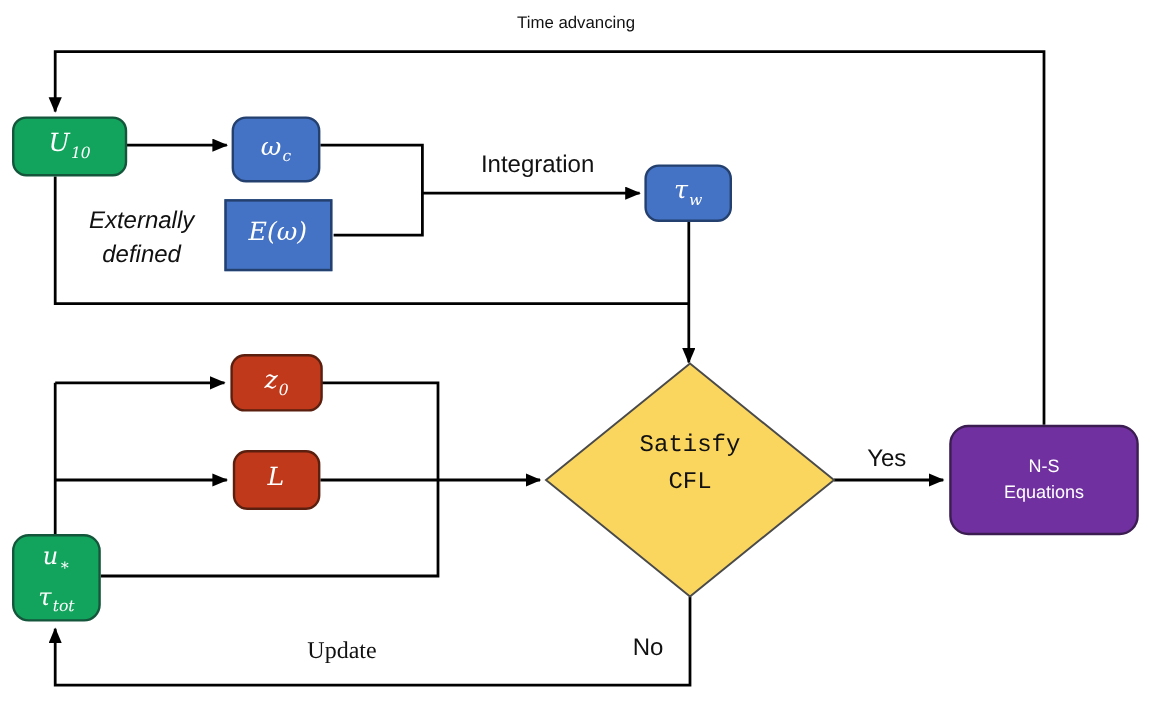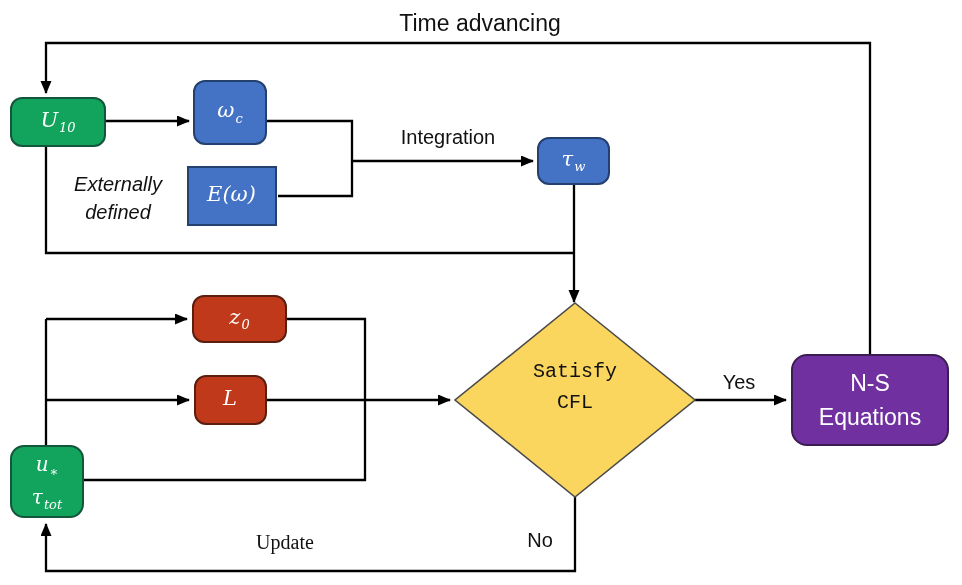--- a/index.html
+++ b/index.html
@@ -40,49 +40,49 @@
     font-style: italic;
     margin-left: 1px;
   }
   .rounded { border-radius: 12px; }
   .green  { background: #12A45C; border: 2px solid #14563B; }
   .blue   { background: #4472C4; border: 2px solid #24406E; }
   .red    { background: #C0391B; border: 2px solid #5A1F0F; }
   .purple { background: #7030A0; border: 2px solid #3B1D52; }
 
   .node-u10       { left: 10px;  top: 97px;  width: 96px; height: 50px; justify-content: center; }
-  .node-omega-c   { left: 193px; top: 80px;  width: 74px; height: 65px; }
+  .node-omega-c   { left: 193px; top: 97px;  width: 74px; height: 55px; }
   .node-e-omega   { left: 187px; top: 166px; width: 90px; height: 60px; border-radius: 0; }
   .node-tau-w     { left: 537px; top: 137px; width: 73px; height: 48px; }
-  .node-z0        { left: 192px; top: 295px; width: 95px; height: 48px; }
+  .node-z0        { left: 192px; top: 295px; width: 77px; height: 48px; }
   .node-l         { left: 194px; top: 375px; width: 73px; height: 50px; }
   .node-u-star    { left: 10px;  top: 445px; width: 74px; height: 73px; border-radius: 14px;
                     flex-direction: column; }
   .node-u-star .math { font-size: 20px; line-height: 1.5; }
   .node-ns        { left: 791px; top: 354px; width: 158px; height: 92px; border-radius: 16px;
-                    font-size: 23px; line-height: 1.5; flex-direction: column; }
+                    font-size: 15px; line-height: 1.5; flex-direction: column; }
 
   .diamond-text {
     position: absolute;
     left: 495px; top: 356px;
     width: 160px;
     text-align: center;
     font-size: 20px;
     line-height: 31px;
     color: #111111;
     font-family: Liberation Mono, monospace;
   }
 
   .flow-label {
     position: absolute;
     color: #111111;
     font-size: 20px;
     text-align: center;
   }
-  .label-time-advancing { left: 380px; top: 10px;  width: 200px; font-size: 23px; }
+  .label-time-advancing { left: 380px; top: 10px;  width: 200px; font-size: 14px; }
   .label-integration    { left: 385px; top: 126px; width: 126px; }
   .label-ext-defined    { left: 58px;  top: 170px; width: 120px; line-height: 28px; font-style: italic; }
   .label-yes            { left: 715px; top: 371px; width: 48px; }
   .label-no             { left: 516px; top: 529px; width: 48px; }
   .label-update         { left: 235px; top: 531px; width: 100px; font-family: Liberation Serif, serif; }
 </style>
 </head>
 <body>
 
 <div id="canvas">

